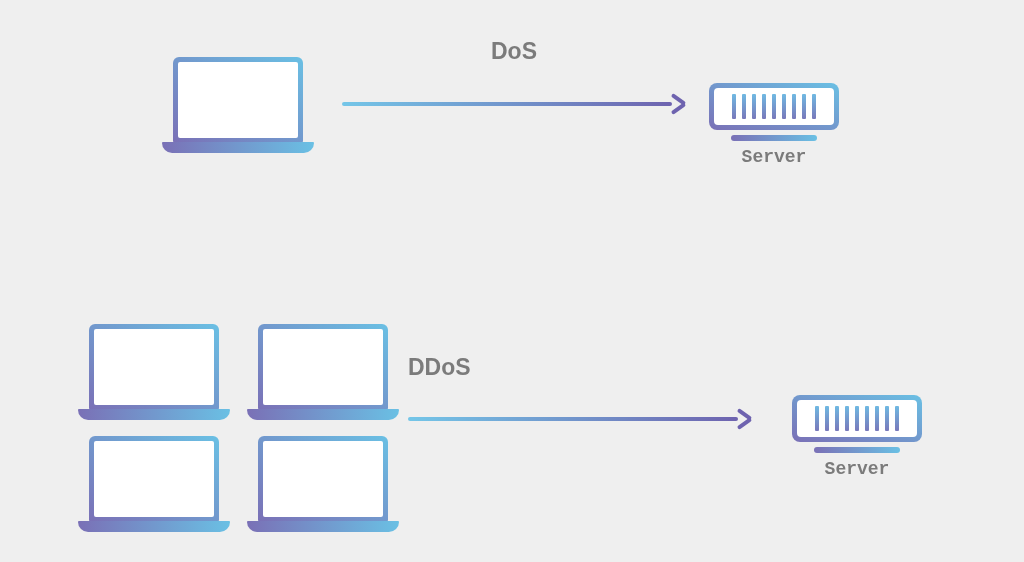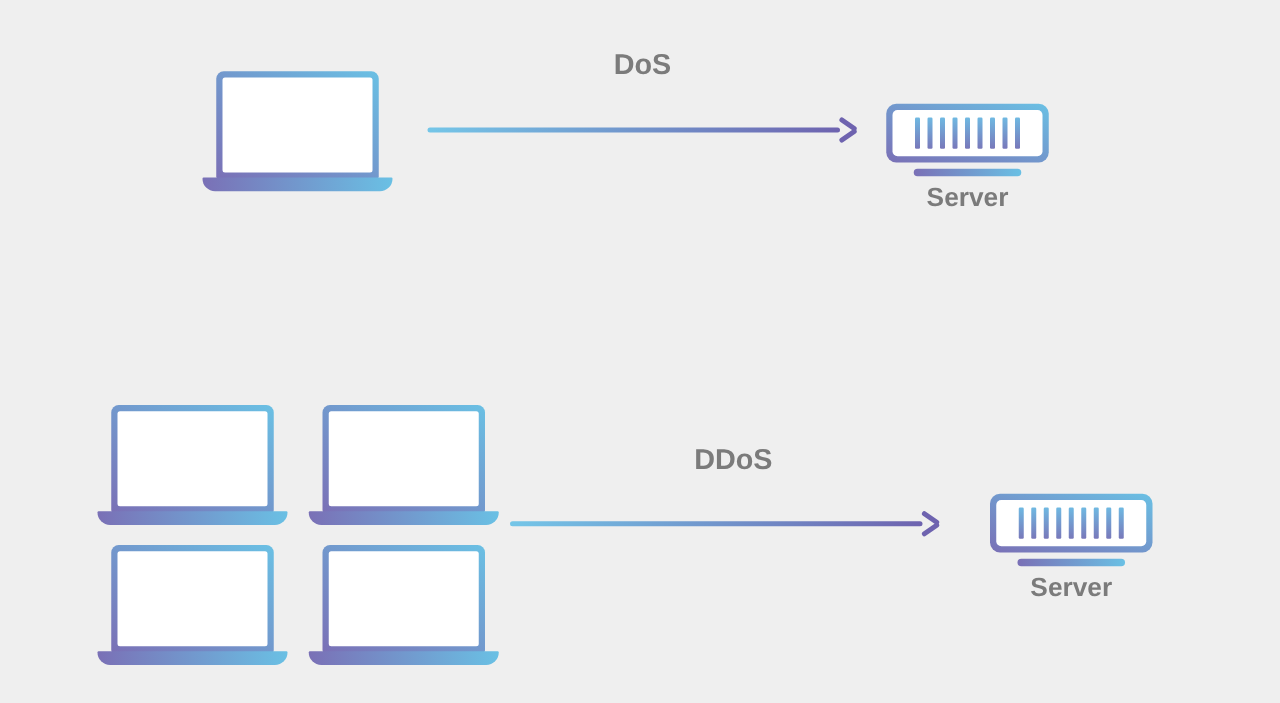--- a/index.html
+++ b/index.html
@@ -56,21 +56,21 @@
     width: 4px; height: 25px; border-radius: 1px;
     background: linear-gradient(to bottom, var(--bar-top), var(--bar-bottom));
   }
   .srv-line {
     position: relative; margin: 5px auto 0;
     width: 86px; height: 6px; border-radius: 3px;
     background: linear-gradient(to right, var(--purple), var(--blue));
   }
   .srv-label {
     margin-top: 6px; text-align: center;
-    font-size: 21px; font-weight: bold; color: var(--gray);
+    font-size: 18px; font-weight: bold; color: var(--gray); font-family: Liberation Mono, monospace;
   }
 
   
   .arrow {
     position: absolute; height: 4px; border-radius: 2px;
     background: linear-gradient(to right, var(--arrow-blue), var(--arrow-purple));
   }
   .arrow::before, .arrow::after {
     content: ""; position: absolute; right: -13px;
     width: 16px; height: 4px; border-radius: 2px;
@@ -91,21 +91,21 @@
   .dos-label    { left: 342px; top: 38px; width: 344px; text-align: center; }
   .dos-arrow    { left: 342px; top: 102px; width: 330px; }
   .dos-server   { left: 709px; top: 83px; }
 
   .ddos-grid {
     position: absolute; left: 78px; top: 324px;
     display: grid;
     grid-template-columns: repeat(2, 152px);
     column-gap: 17px; row-gap: 16px;
   }
-  .ddos-label   { left: 408px; top: 354px; width: 210px; text-align: right; }
+  .ddos-label   { left: 408px; top: 354px; width: 210px; text-align: left; }
   .ddos-arrow   { left: 408px; top: 417px; width: 330px; }
   .ddos-server  { left: 792px; top: 395px; }
 </style>
 </head>
 <body>
 
 <div class="canvas">
 
   <div class="dos-laptop">
   <div class="laptop">

